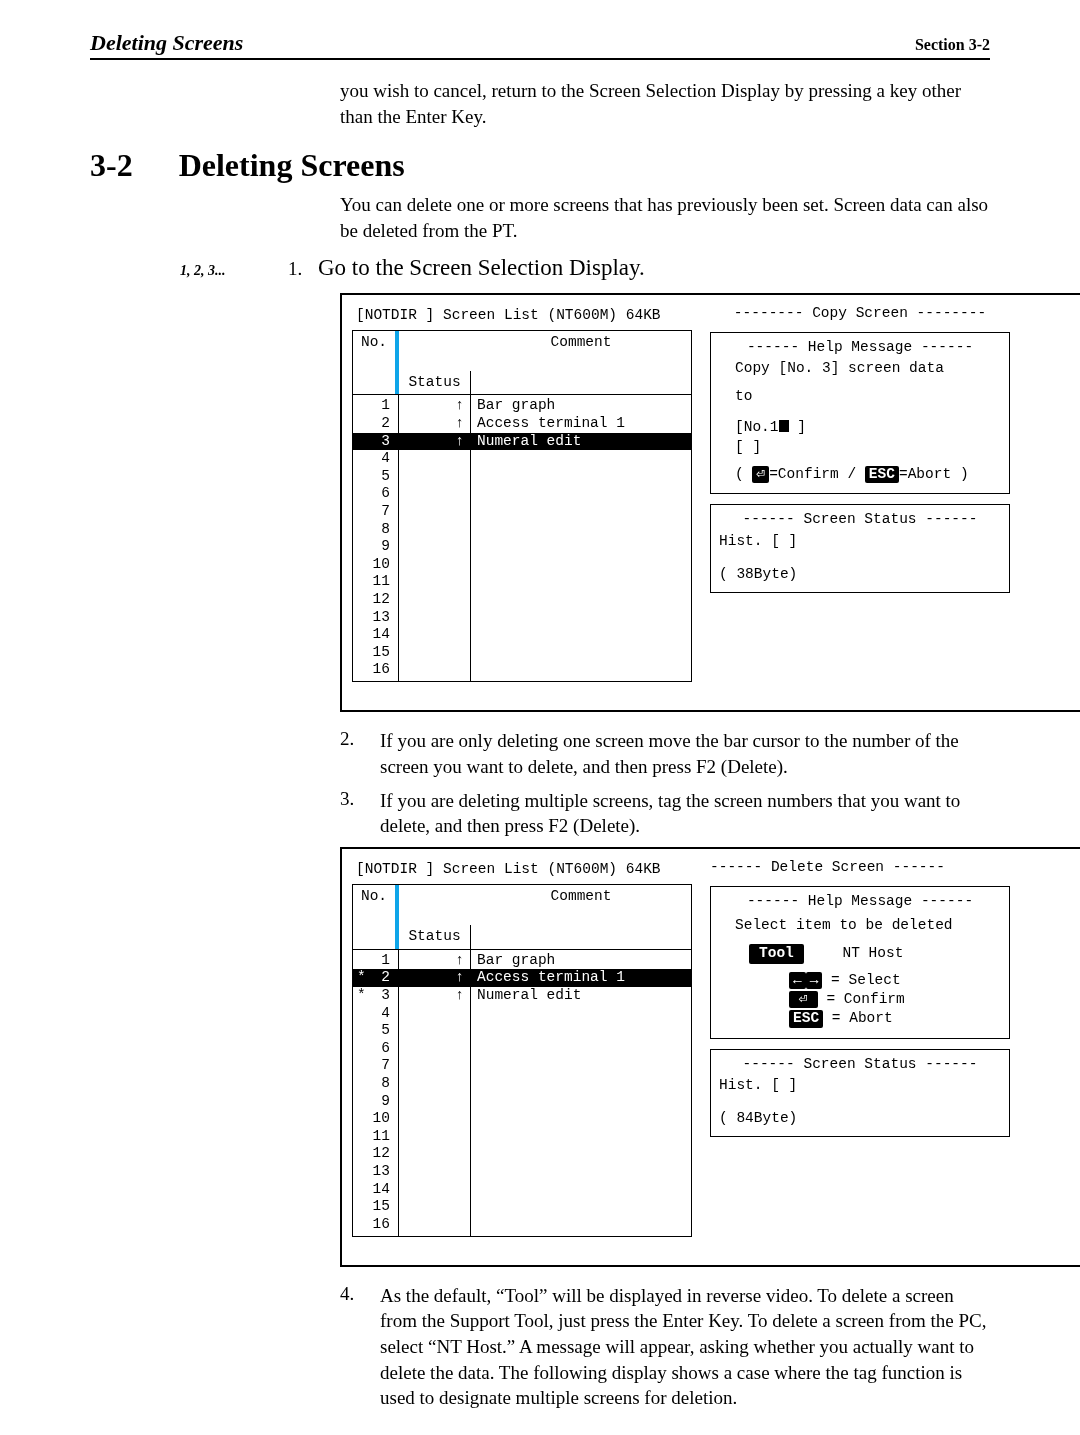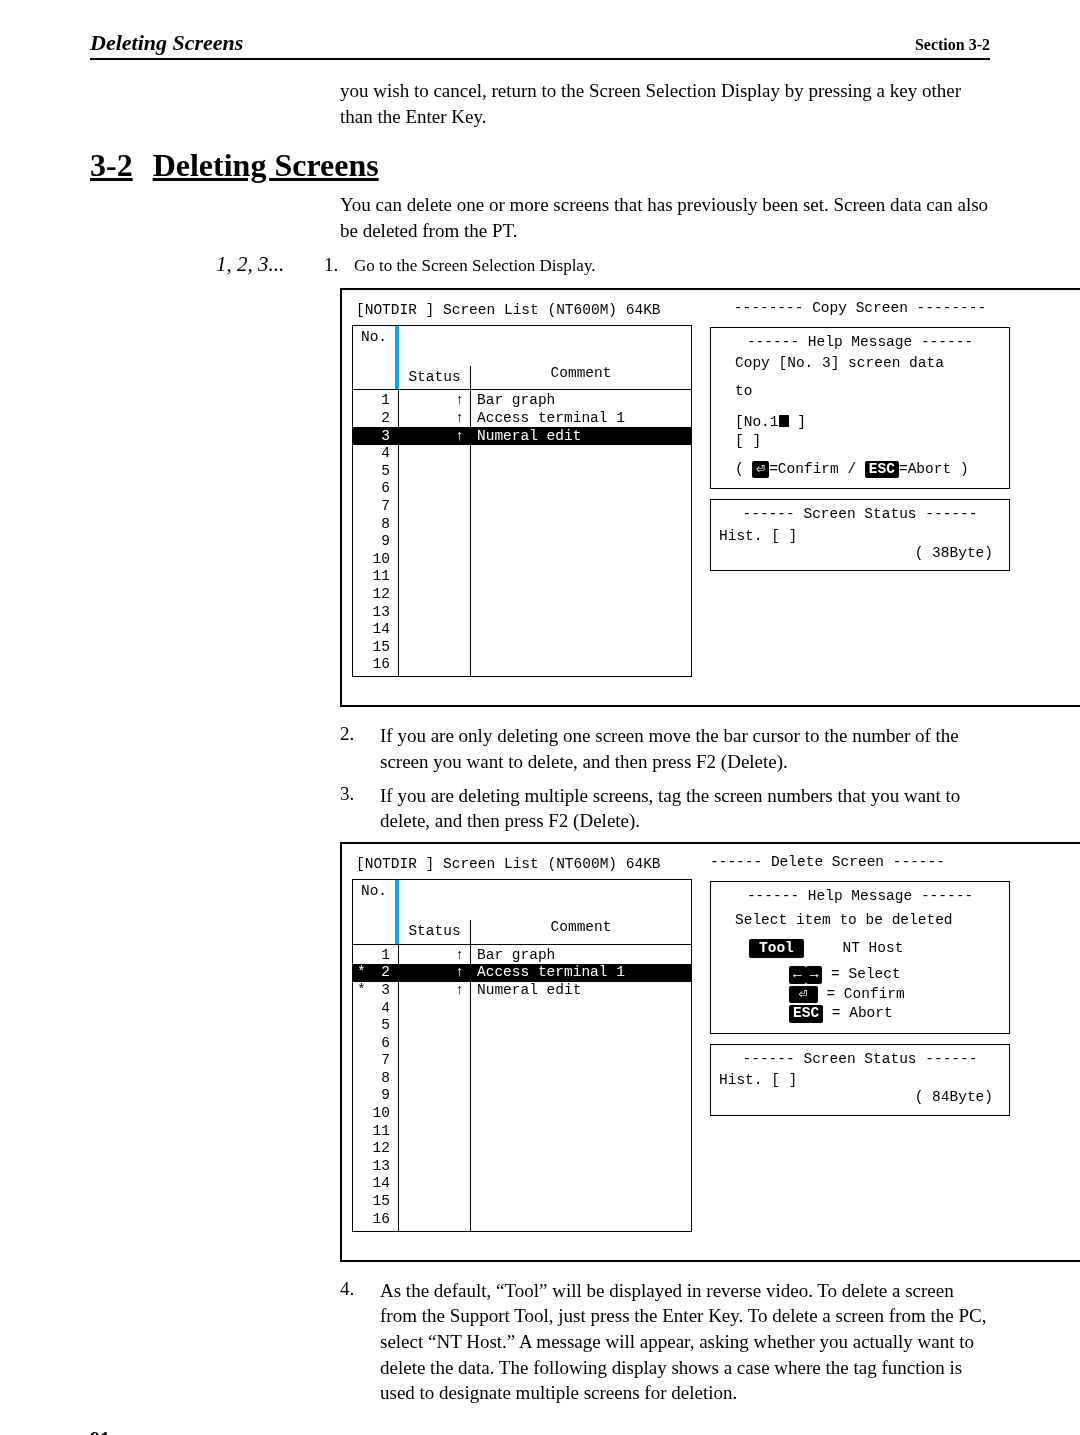--- a/index.html
+++ b/index.html
@@ -3,55 +3,55 @@
 <meta charset="utf-8">
 <style>
   * { box-sizing: border-box; margin: 0; padding: 0; }
   html, body { width: 1080px; background: #fff; font-family: "Times New Roman", Times, serif; color: #000; }
   .page { width: 1080px; padding: 30px 90px 40px 90px; }
   .topbar { border-bottom: 2px solid #000; display: flex; justify-content: space-between; align-items: baseline; padding-bottom: 2px; margin-bottom: 18px; }
   .topbar .left { font-style: italic; font-weight: bold; font-size: 22px; }
   .topbar .right { font-weight: bold; font-size: 16px; }
   .para { font-size: 19px; line-height: 1.35; margin-left: 250px; margin-bottom: 18px; }
   .para-wide { font-size: 19px; line-height: 1.35; margin-left: 250px; margin-bottom: 8px; }
-  .h2row { display: flex; align-items: baseline; gap: 20px; margin: 8px 0 8px 0; text-decoration: underline; }
+  .h2row { display: flex; align-items: baseline; gap: 46px; margin: 8px 0 8px 0; }
   .h2row .num { font-size: 32px; font-weight: bold; }
   .h2row .txt { font-size: 32px; font-weight: bold; }
   .steps-row { display: flex; align-items: baseline; margin-left: 90px; margin-bottom: 10px; }
-  .steps-row .lead { font-weight: normal; font-style: italic; font-size: 21px; width: 108px; margin-left: 36px; }
+  .steps-row .lead { font-weight: bold; font-style: italic; font-size: 14px; width: 108px; }
   .steps-row .sn { font-size: 19px; width: 30px; }
-  .steps-row .st { font-size: 17px; flex: 1; line-height: 1.35; }
+  .steps-row .st { font-size: 23px; flex: 1; line-height: 1.35; }
   .step-block { display: flex; align-items: flex-start; margin-left: 250px; margin-bottom: 8px; }
   .step-block .sn { font-size: 19px; width: 40px; }
   .step-block .st { font-size: 19px; flex: 1; line-height: 1.35; }
   .fig { width: 840px; margin: 6px 0 16px 250px; border: 2px solid #000; padding: 10px 10px 28px 10px; font-family: "Courier New", monospace; font-size: 14.5px; line-height: 1.2; }
   .fig-inner { display: flex; gap: 18px; }
   .col-left { width: 340px; }
   .col-right { width: 300px; display: flex; flex-direction: column; gap: 10px; }
   .titlebar { padding: 2px 4px 6px 4px; }
   .sl-box { border: 1px solid #000; }
   .sl-head { display: flex; border-bottom: 1px solid #000; }
   .sl-head > div { padding: 3px 6px; }
   .c-no { width: 46px; border-right: 4px solid #0ea5e9; text-align: center; }
   .c-st { width: 72px; border-right: 1px solid #000; text-align: center; margin-top: 40px; }
-  .c-cm { flex: 1; text-align: center; margin-top: 36px; }
+  .c-cm { flex: 1; text-align: center; }
   .sl-body { height: 286px; display: flex; }
   .sl-body .col-no { width: 46px; border-right: 1px solid #000; padding: 2px 0; }
   .sl-body .col-stt { width: 72px; border-right: 1px solid #000; padding: 2px 0; }
   .sl-body .col-cmt { flex: 1; padding: 2px 0; }
   .sl-body .row { height: 17.6px; display: flex; align-items: center; }
   .sl-body .col-no .row { justify-content: flex-end; padding-right: 8px; }
   .sl-body .col-no .row.star { justify-content: space-between; padding: 0 8px 0 4px; }
   .sl-body .col-stt .row { justify-content: flex-end; padding-right: 6px; }
   .sl-body .col-cmt .row { justify-content: flex-start; padding-left: 6px; }
   .inv { background: #000; color: #fff; }
   .panel { border: 1px solid #000; padding: 6px 8px 8px 8px; }
   .panel .ptitle { text-align: center; margin-bottom: 4px; }
   .panel .pline { margin: 2px 0; padding-left: 16px; }
-  .panel .pline-r { text-align: right; padding-right: 8px; }
+  .panel .pline-r { padding-right: 8px; margin-top: 16px; }
   .chip { display: inline-block; background: #000; color: #fff; padding: 0 4px; border-radius: 2px; font-weight: bold; }
   .blk { display: inline-block; background: #000; width: 10px; height: 12px; vertical-align: -1px; }
   .footpg { font-size: 20px; font-weight: bold; margin-top: 22px; }
 </style>
 </head>
 <body>
 
 <div class="page">
   <div class="topbar">
     <div class="left">Deleting Screens</div>

